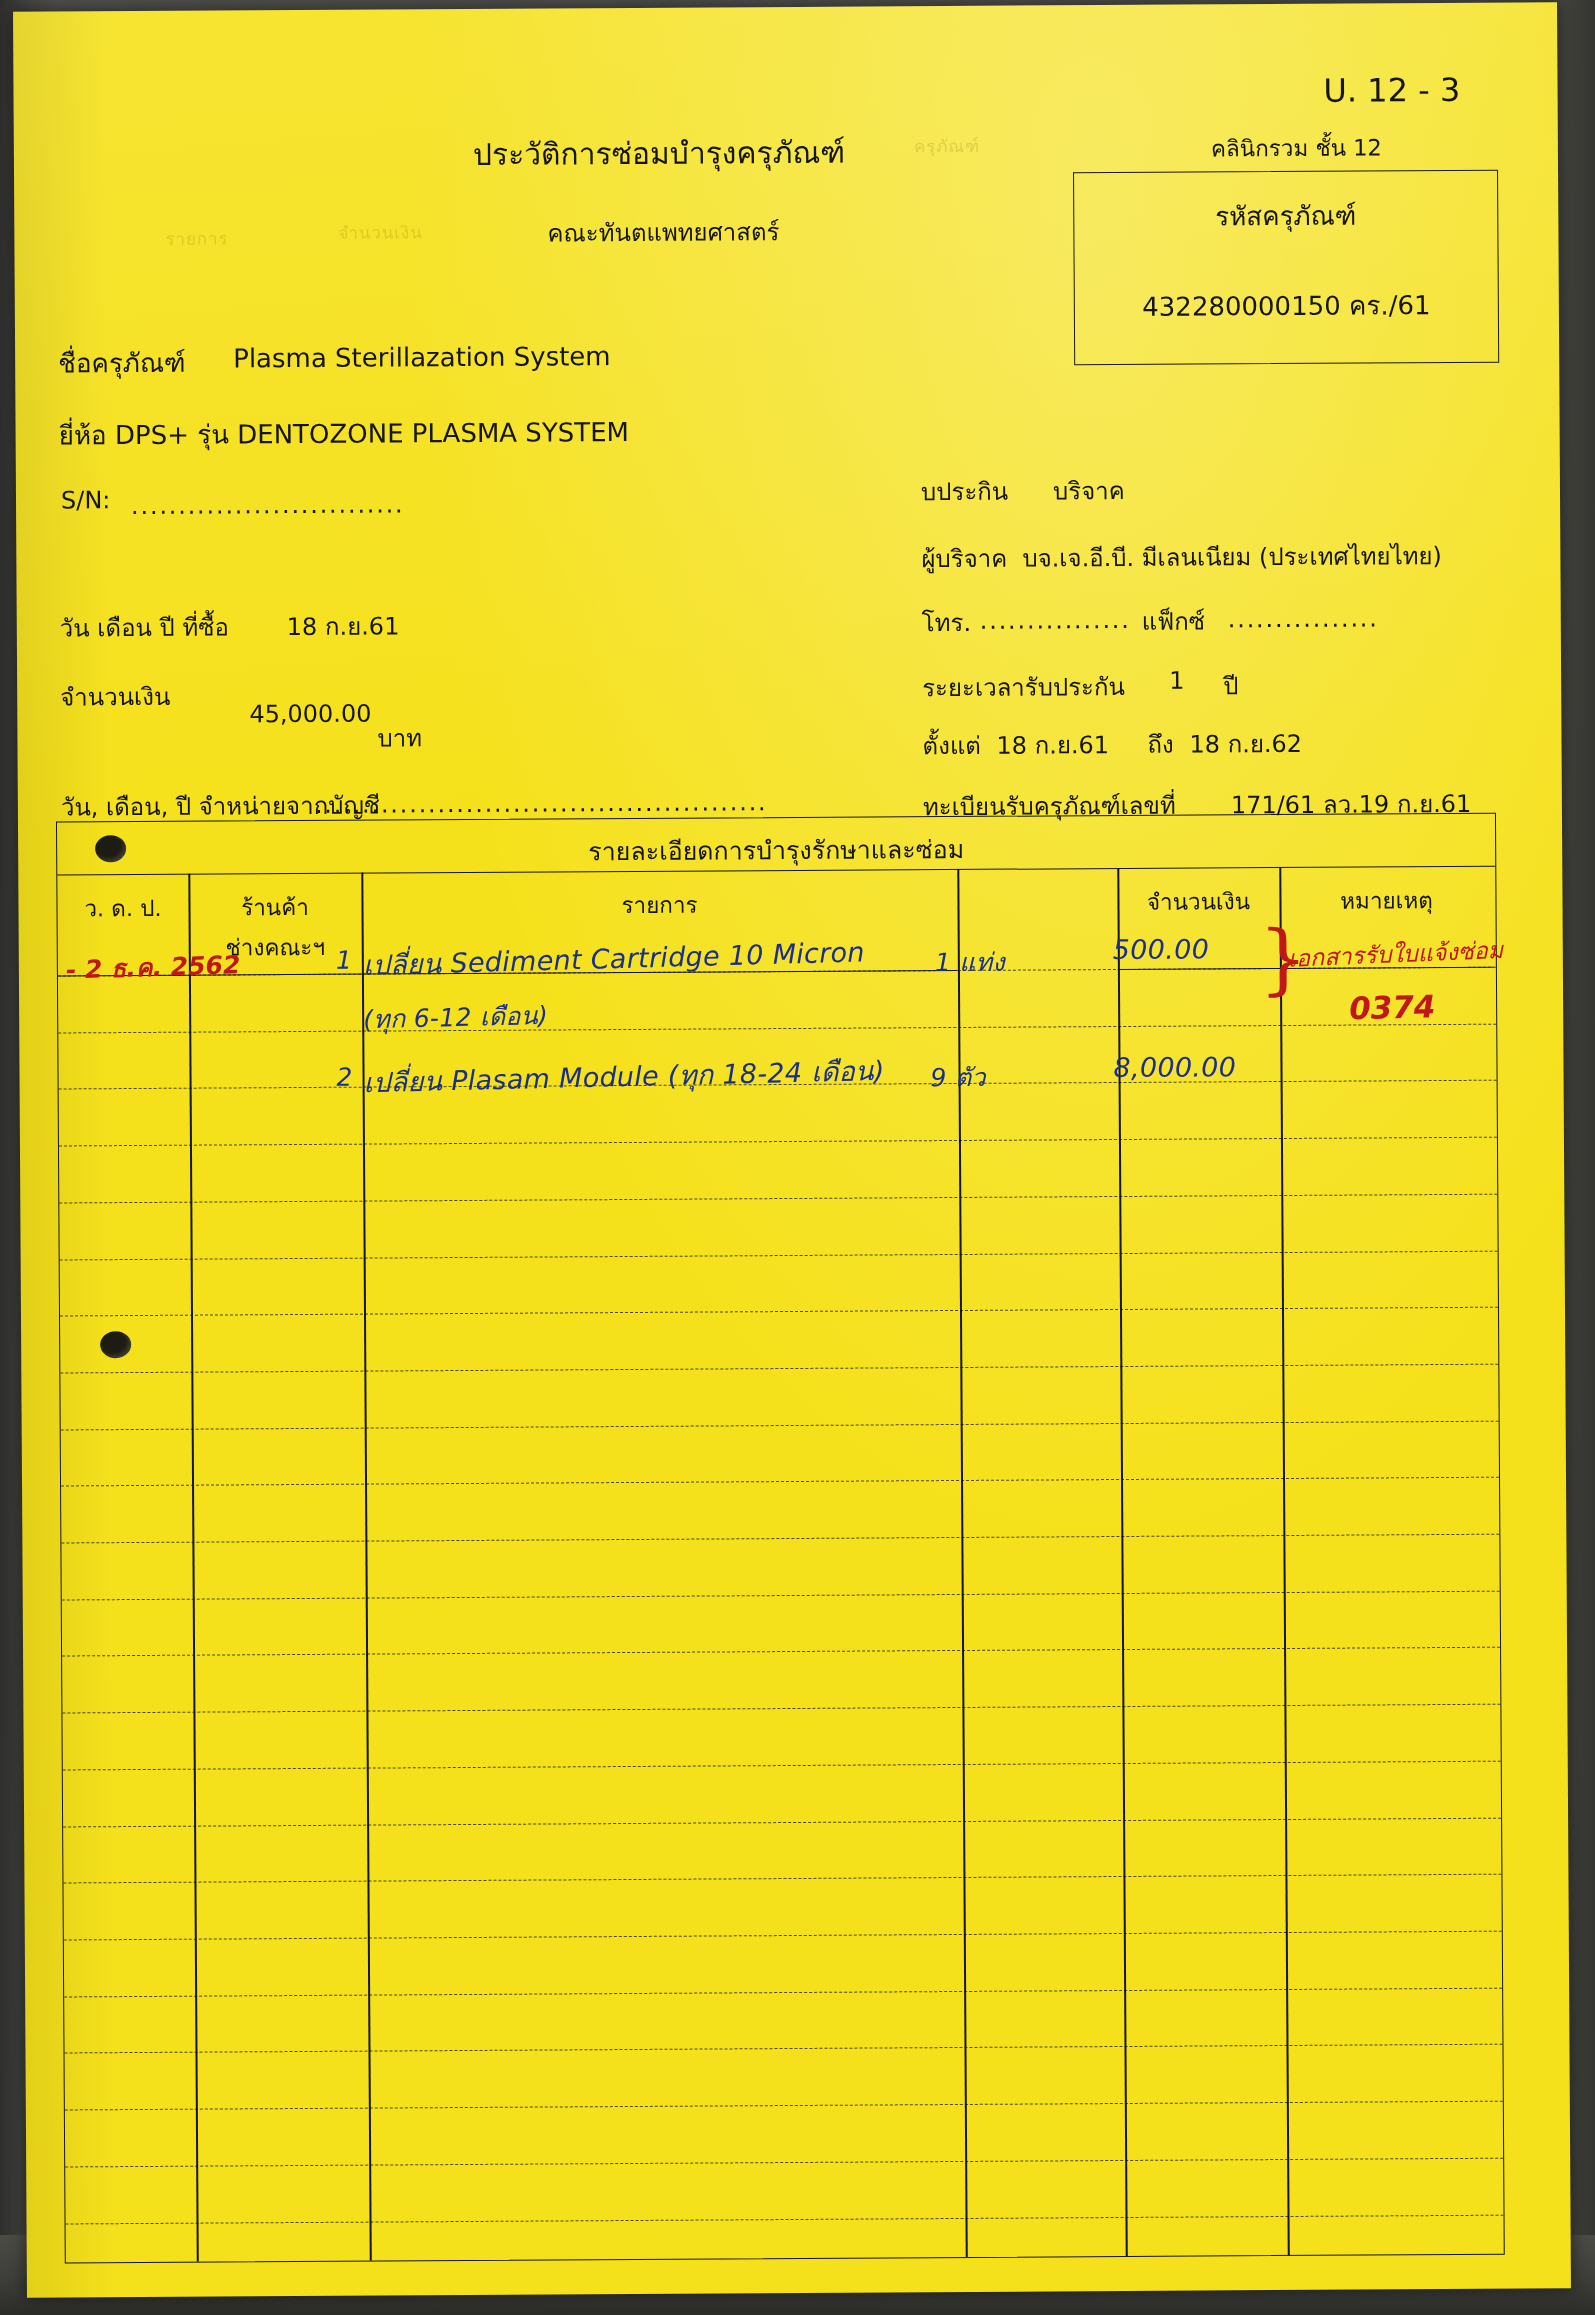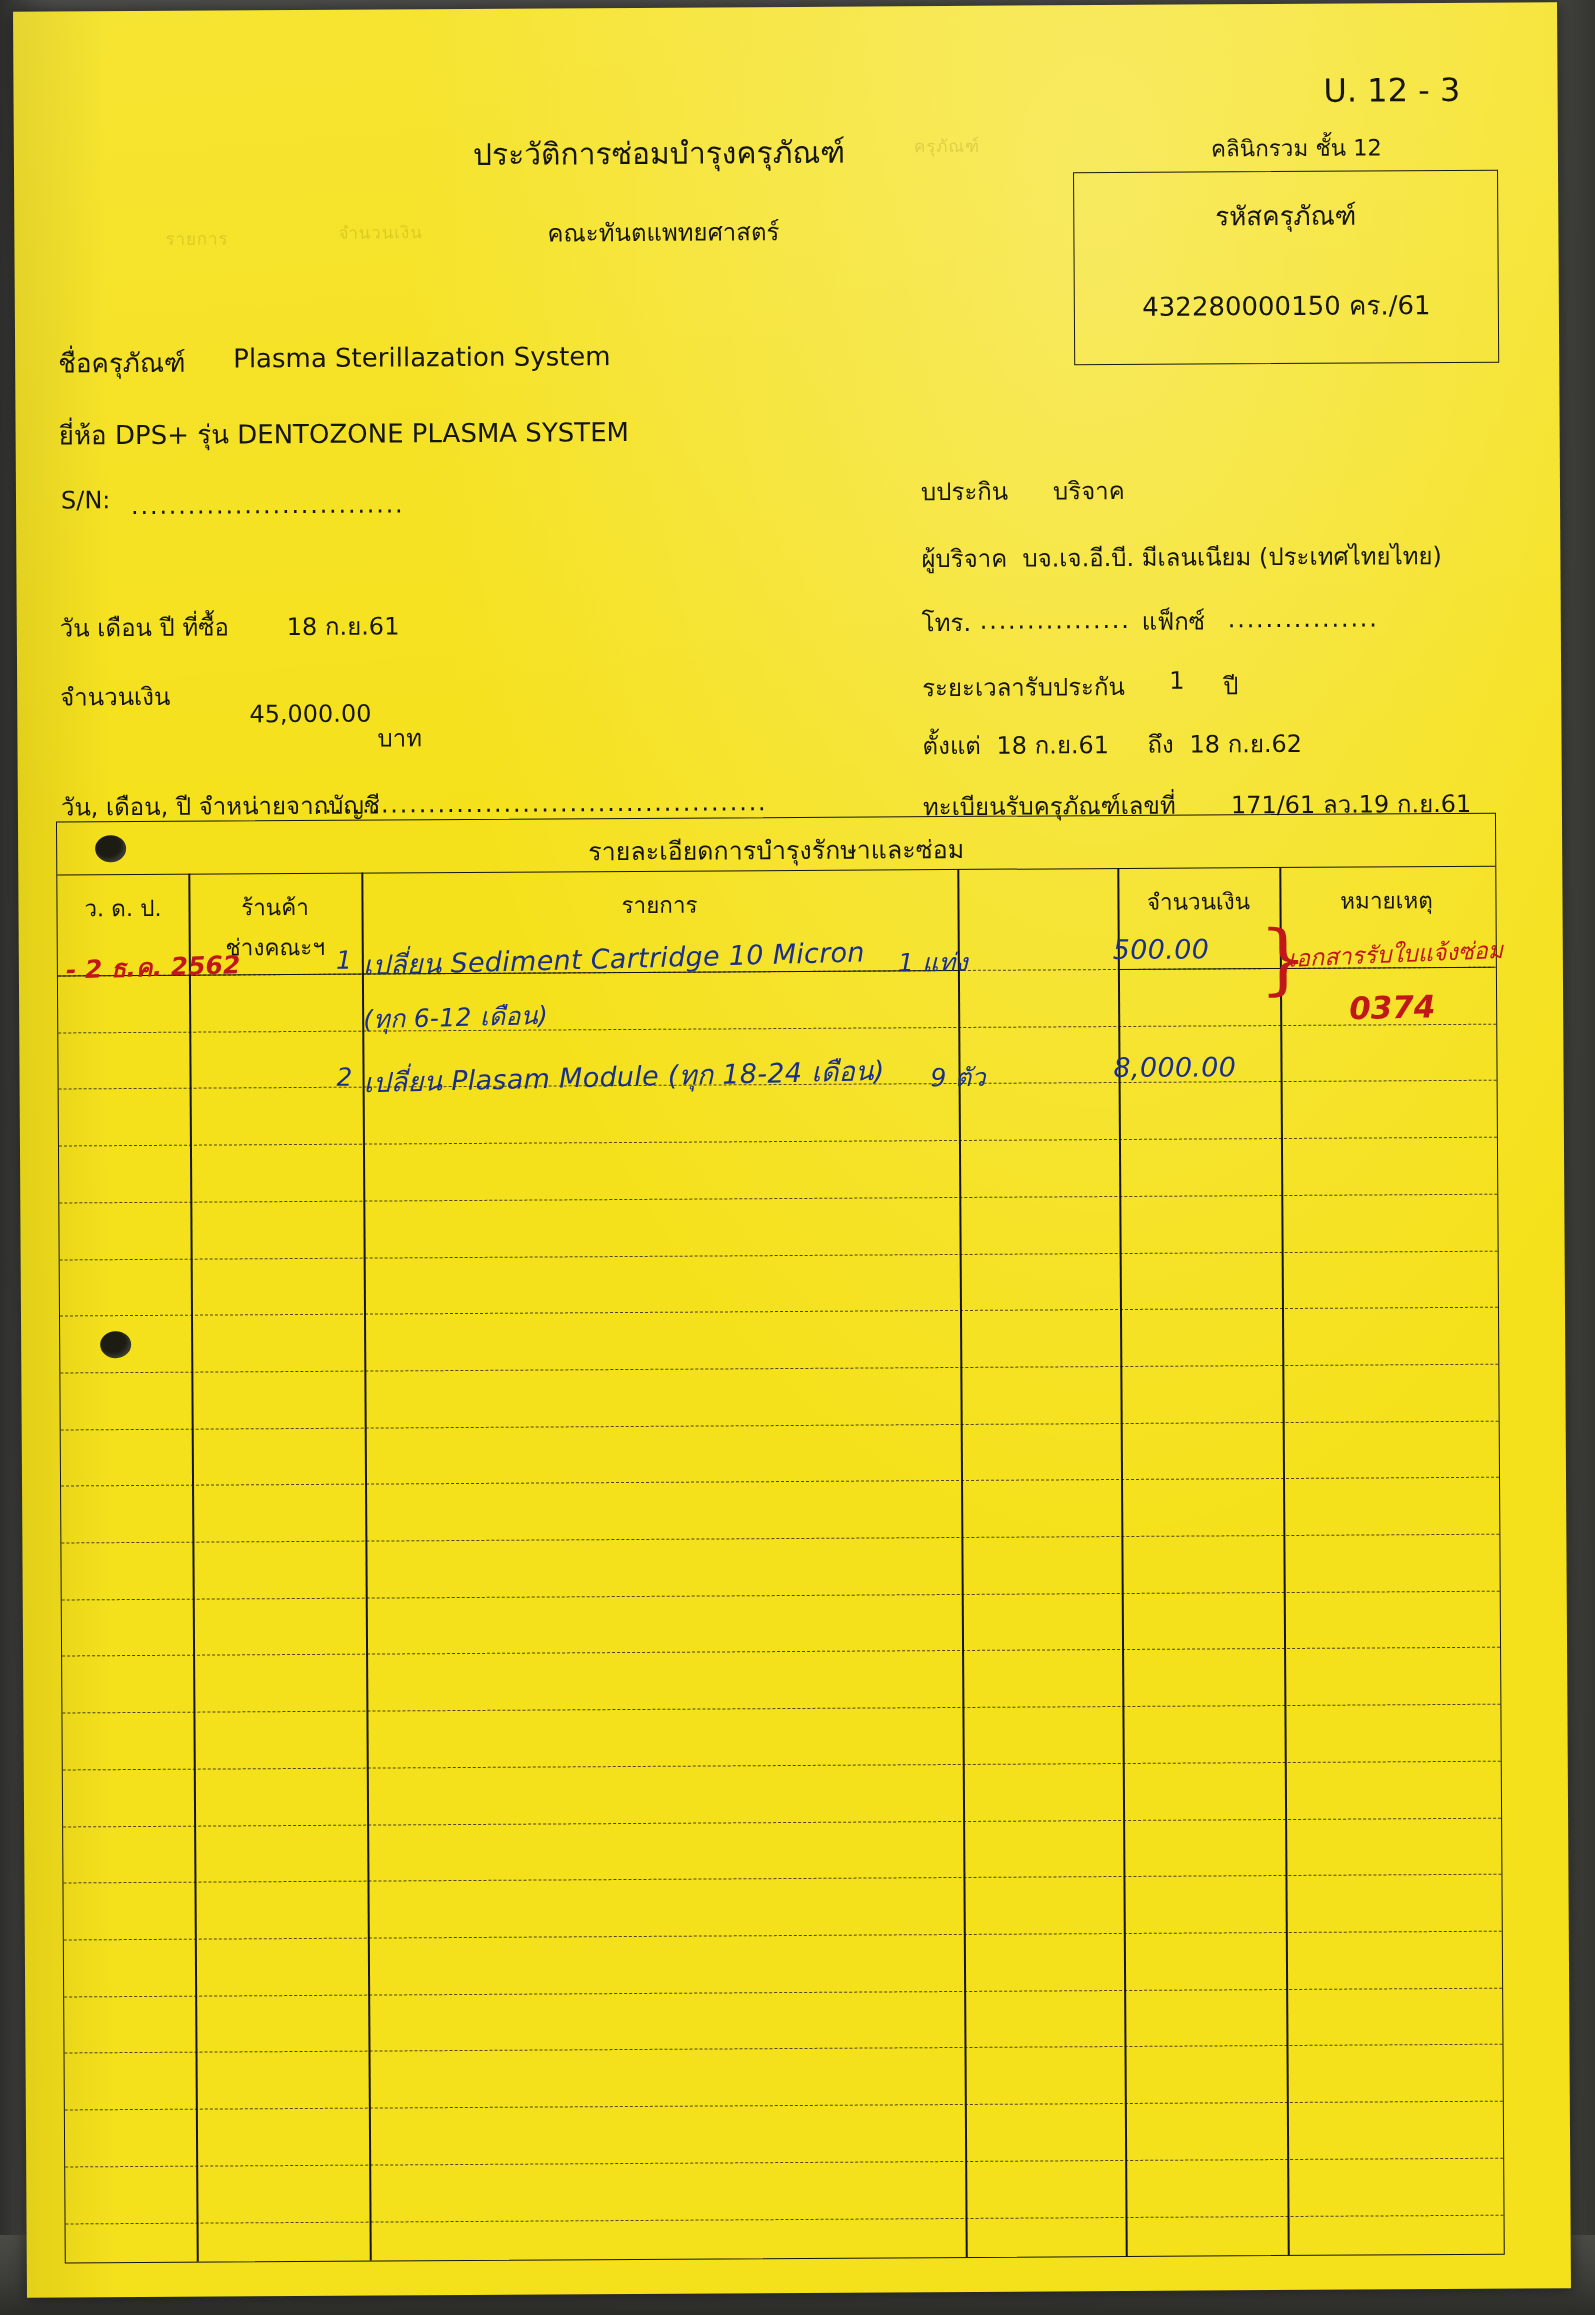--- a/index.html
+++ b/index.html
@@ -301,21 +301,21 @@
         <div class="rowline" style="top:1401px;"></div>
 
         <div class="punch" id="punch-mid" style="top:509px;"></div>
       </div>
 
       <div class="hand hand-red" style="left:47px; top:936px; font-size:25px; font-weight:bold; transform:rotate(-1.5deg);">- 2 ธ.ค. 2562</div>
 
       <div class="hand hand-blue" style="left:317px; top:936px; font-size:25px;">1</div>
       <div class="hand hand-blue" style="left:344px; top:929px; font-size:27px; transform:rotate(-1.2deg);">เปลี่ยน Sediment Cartridge 10 Micron</div>
       <div class="hand hand-blue" style="left:344px; top:988px; font-size:25px; transform:rotate(-1deg);">(ทุก 6-12 เดือน)</div>
-      <div class="hand hand-blue" style="left:879px; top:936px; font-size:25px;">1 แท่ง</div>
+      <div class="hand hand-blue" style="left:916px; top:936px; font-size:25px;">1 แท่ง</div>
       <div class="hand hand-blue" style="left:1094px; top:929px; font-size:27px;">500.00</div>
 
       <div class="brace" style="left:1240px; top:916px;">}</div>
       <div class="hand hand-red" style="left:1269px; top:932px; font-size:23.4px; transform:rotate(-2deg);">เอกสารรับใบแจ้งซ่อม</div>
       <div class="hand hand-red-big" style="left:1330px; top:986px; transform:rotate(-1deg);">0374</div>
 
       <div class="hand hand-blue" style="left:317px; top:1053px; font-size:25px;">2</div>
       <div class="hand hand-blue" style="left:344px; top:1047px; font-size:27px; transform:rotate(-1deg);">เปลี่ยน Plasam Module (ทุก 18-24 เดือน)</div>
       <div class="hand hand-blue" style="left:911px; top:1051px; font-size:25px;">9 ตัว</div>
       <div class="hand hand-blue" style="left:1094px; top:1047px; font-size:27px;">8,000.00</div>

